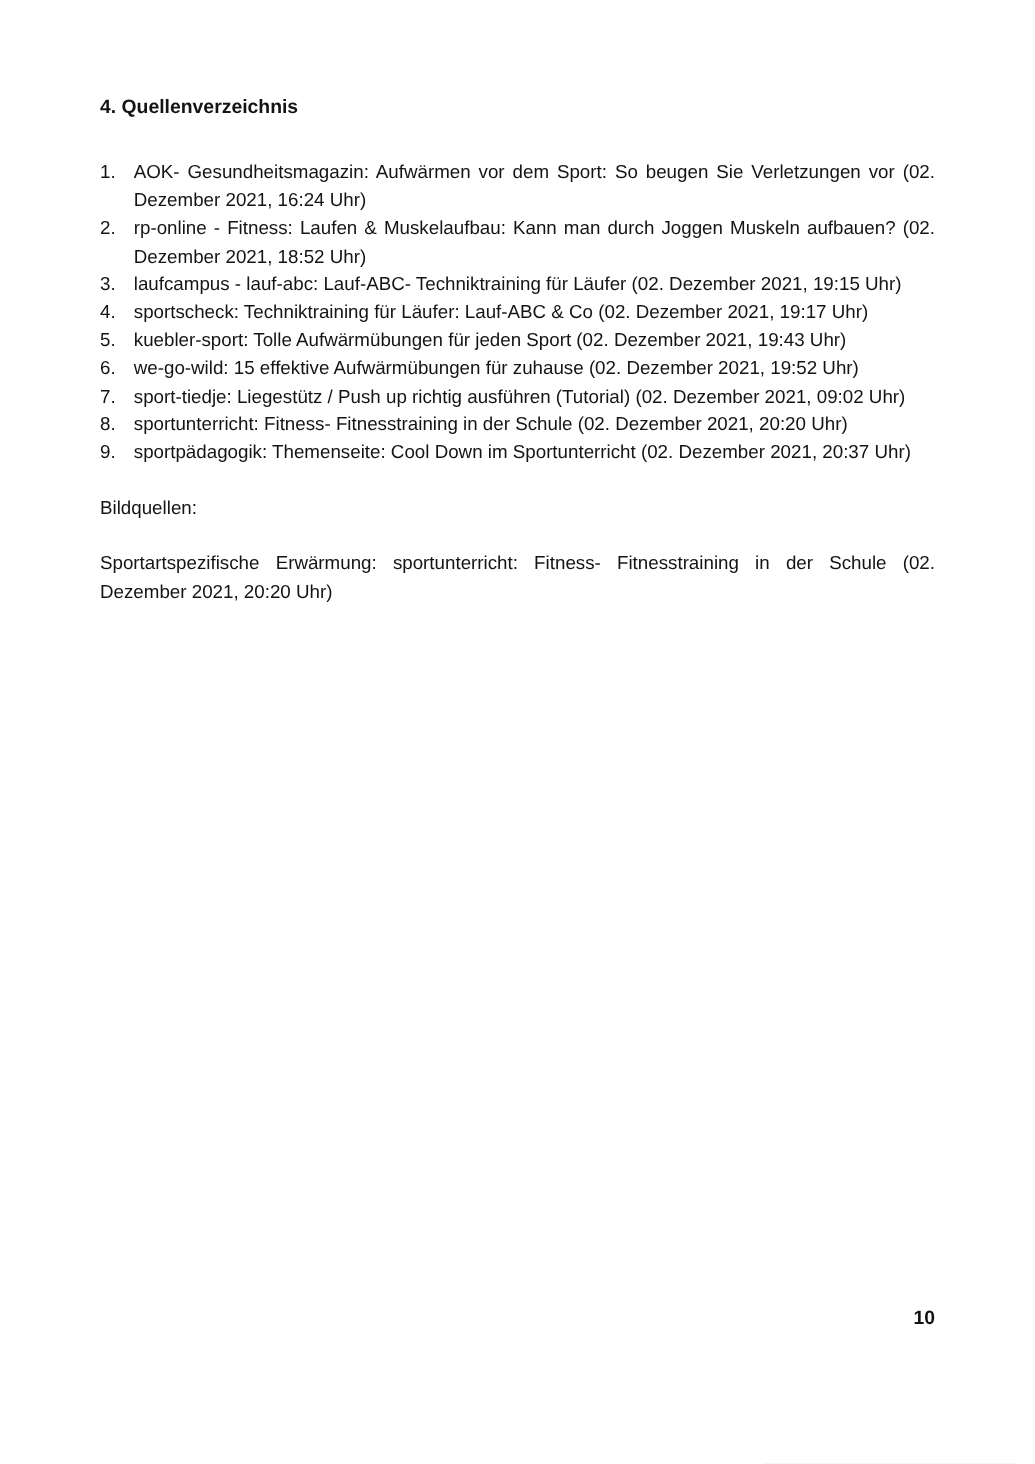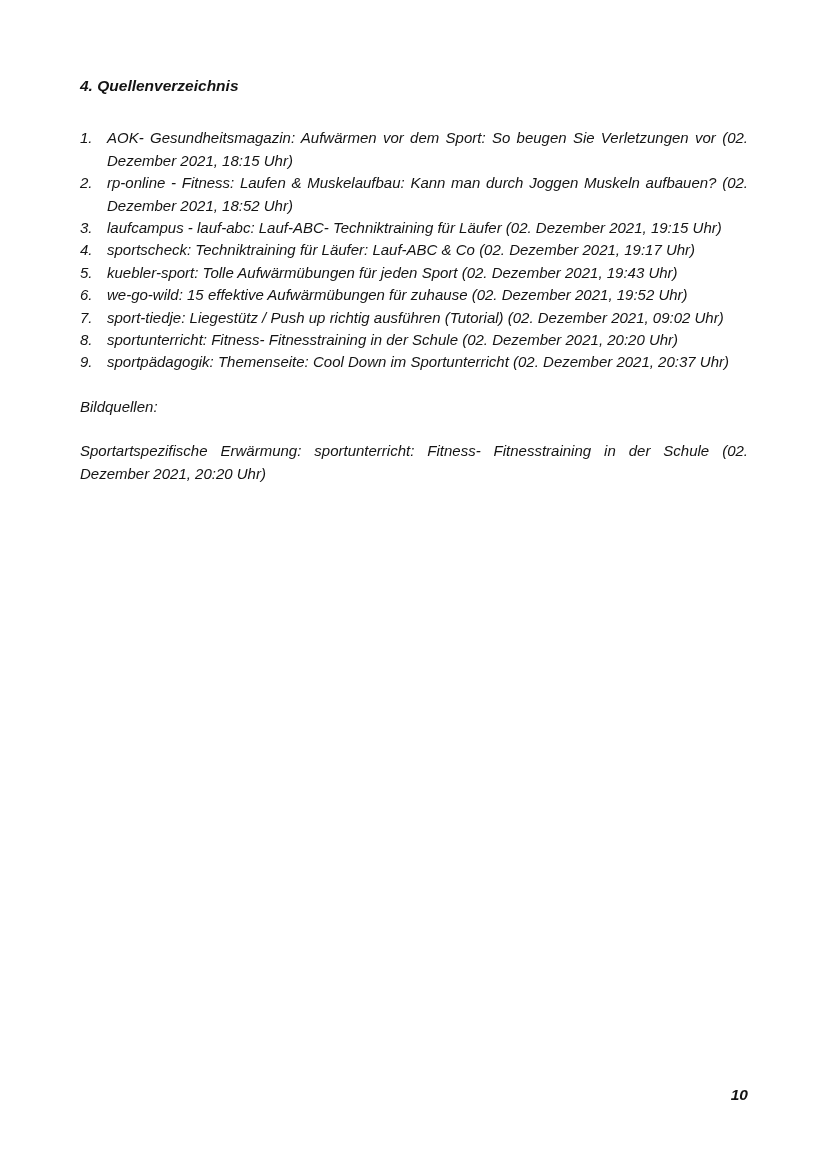--- a/index.html
+++ b/index.html
@@ -7,21 +7,20 @@
   .page {
     position: relative;
     width: 828px;
     height: 1171px;
     margin: 0 auto;
     background: #ffffff;
     font-family: "Liberation Sans", "DejaVu Sans", sans-serif;
     color: #141414;
     font-size: 15px;
     line-height: 22.4px;
-    font-style: italic;
   }
   .content {
     position: absolute;
     left: 80px;
     right: 80px;
     top: 75px;
   }
   .heading {
     font-weight: bold;
     font-size: 15.5px;
@@ -48,38 +47,38 @@
   .link-url {
     color: #141414;
     text-decoration: underline;
     overflow-wrap: anywhere;
     word-break: break-all;
     cursor: pointer;
   }
   .page-number {
     position: absolute;
     right: 80px;
-    top: 1084px;
+    top: 1044px;
     font-weight: bold;
     font-size: 15.5px;
   }
 </style>
 </head>
 <body>
 
 <div class="page">
   <div class="content">
 
     <div class="heading">4. Quellenverzeichnis</div>
 
 
     <div class="source-list">
       <div class="source-item">
         <span class="item-number">1.</span>
-        <span class="item-text">AOK- Gesundheitsmagazin: Aufwärmen vor dem Sport: So beugen Sie Verletzungen vor (02. Dezember 2021, 18:15 Uhr)</span>
+        <span class="item-text">AOK- Gesundheitsmagazin: Aufwärmen vor dem Sport: So beugen Sie Verletzungen vor (02. Dezember 2021, 16:24 Uhr)</span>
       </div>
       <div class="source-item">
         <span class="item-number">2.</span>
         <span class="item-text">rp-online - Fitness: Laufen &amp; Muskelaufbau: Kann man durch Joggen Muskeln aufbauen? (02. Dezember 2021, 18:52 Uhr)</span>
       </div>
       <div class="source-item">
         <span class="item-number">3.</span>
         <span class="item-text">laufcampus - lauf-abc: Lauf-ABC- Techniktraining für Läufer (02. Dezember 2021, 19:15 Uhr)</span>
       </div>
       <div class="source-item">

